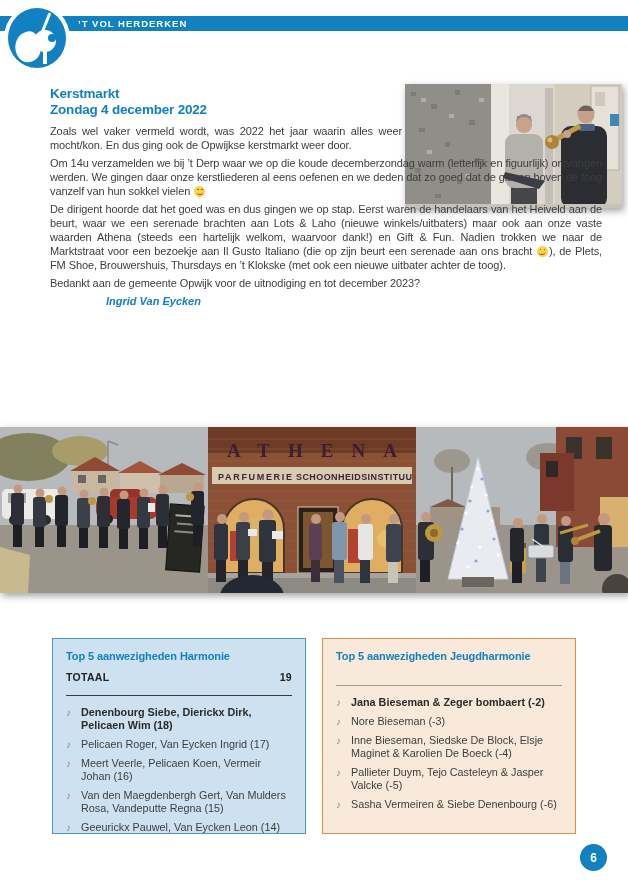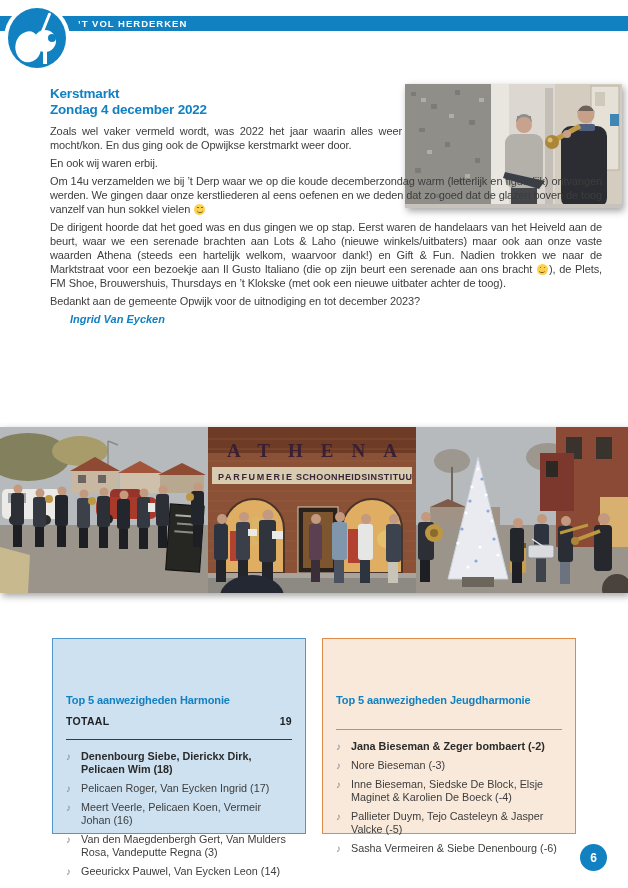--- a/index.html
+++ b/index.html
@@ -33,36 +33,36 @@
   .logo-inner .head-notch{position:absolute;left:40px;top:26px;width:8px;height:8px;background:var(--brand);border-radius:50%;}
   .logo-inner .staff{position:absolute;left:36px;top:4px;width:3px;height:24px;background:#fff;transform:rotate(22deg);border-radius:2px;}
   .logo-inner .stem{position:absolute;left:35px;top:42px;width:4px;height:14px;background:#fff;}
 
   
   .title{position:absolute;left:50px;top:86px;color:var(--brand);font-size:13.5px;font-weight:bold;letter-spacing:-0.2px;}
   .subtitle{position:absolute;left:50px;top:102px;color:var(--brand);font-size:13.5px;font-weight:bold;letter-spacing:-0.2px;}
   .article{position:absolute;left:50px;top:124px;width:552px;}
   .para{font-size:11px;line-height:14px;text-align:justify;margin-bottom:4px;letter-spacing:-0.1px;}
   .para.narrow{max-width:352px;}
-  .signature{margin-left:20px;margin-top:5px;color:var(--brand);font-size:11px;font-weight:bold;font-style:italic;}
+  .signature{margin-left:56px;margin-top:5px;color:var(--brand);font-size:11px;font-weight:bold;font-style:italic;}
   .smiley{position:relative;display:inline-block;width:11px;height:11px;background:#fcd24c;border-radius:50%;vertical-align:-1.5px;margin:0 1px;}
   .smiley::before{content:"";position:absolute;left:2.6px;top:3px;width:1.8px;height:1.8px;border-radius:50%;background:#74521a;box-shadow:4px 0 0 #74521a;}
   .smiley::after{content:"";position:absolute;left:2.4px;top:4.2px;width:6px;height:4px;border-bottom:1.3px solid #74521a;border-radius:0 0 6px 6px;}
 
   
   .photo{position:absolute;box-shadow:2px 3px 7px rgba(50,50,50,.45);}
   .photo svg{display:block;}
   .photo-top{left:405px;top:84px;width:217px;height:124px;}
   .photo-wide{left:0;top:427px;width:628px;height:166px;}
 
   
   .box{position:absolute;top:638px;width:254px;height:196px;padding:11px 13px;}
   .box-blue{left:52px;background:var(--box-blue-bg);border:1.5px solid var(--box-blue-border);}
   .box-orange{left:322px;background:var(--box-orange-bg);border:1.5px solid var(--box-orange-border);}
-  .box-title{color:var(--brand);font-size:11px;font-weight:bold;letter-spacing:-0.1px;margin-top:44px;}
+  .box-title{color:var(--brand);font-size:11px;font-weight:bold;letter-spacing:-0.1px;}
   .total-row{display:flex;justify-content:space-between;margin-top:9px;padding-bottom:12px;
     border-bottom:1.5px solid #3a3a3a;font-size:10.5px;font-weight:bold;color:#222;letter-spacing:.3px;}
   .rule-row{margin-top:9px;height:15px;border-bottom:1.5px solid #9a9a9a;}
   .top5-list{list-style:none;margin-top:10px;}
   .top5-list li{display:flex;font-size:10.8px;line-height:13px;margin-bottom:6px;color:var(--text);}
   .top5-list li .note{flex:0 0 15px;color:#7d8a96;font-size:10px;}
   .top5-list li.bold .txt{font-weight:bold;color:#2b2b2b;}
 
   
   .pagenum{position:absolute;left:580px;top:844px;width:27px;height:27px;border-radius:50%;
@@ -140,21 +140,20 @@
         <circle cx="147" cy="58" r="7" fill="#ab8638"></circle>
         <circle cx="145" cy="56" r="2.5" fill="#d9bd77"></circle>
         <circle cx="162" cy="50" r="4" fill="#c7a089"></circle>
       </g>
       <rect x="0" y="120" width="217" height="4" fill="#c7c3bc"></rect>
     </svg>
   </div>
 
   <div class="article" id="paragraphs">
       <p class="para narrow">Zoals wel vaker vermeld wordt, was 2022 het jaar waarin alles weer mocht/kon. En dus ging ook de Opwijkse kerstmarkt weer door.</p>
-      <p class="para narrow">En ook wij waren erbij.</p>
       <p class="para full">Om 14u verzamelden we bij ’t Derp waar we op die koude decemberzondag warm (letterlijk en figuurlijk) ontvangen werden. We gingen daar onze kerstliederen al eens oefenen en we deden dat zo goed dat de glazen boven de toog vanzelf van hun sokkel vielen <span class="smiley"></span></p>
       <p class="para full">De dirigent hoorde dat het goed was en dus gingen we op stap. Eerst waren de handelaars van het Heiveld aan de beurt, waar we een serenade brachten aan Lots &amp; Laho (nieuwe winkels/uitbaters) maar ook aan onze vaste waarden Athena (steeds een hartelijk welkom, waarvoor dank!) en Gift &amp; Fun. Nadien trokken we naar de Marktstraat voor een bezoekje aan Il Gusto Italiano (die op zijn beurt een serenade aan ons bracht <span class="smiley"></span>), de Plets, FM Shoe, Brouwershuis, Thursdays en ’t Klokske (met ook een nieuwe uitbater achter de toog).</p>
       <p class="para full">Bedankt aan de gemeente Opwijk voor de uitnodiging en tot december 2023?</p>
       <div class="signature">Ingrid Van Eycken</div>
     </div>
 
   <div class="photo photo-wide">
     <svg width="628" height="166" viewBox="0 0 628 166" preserveAspectRatio="none">
       <rect x="0" y="0" width="628" height="100" fill="#b7babd"></rect>
       <rect x="0" y="98" width="628" height="68" fill="#9a948b"></rect>
@@ -400,21 +399,21 @@
         <li>
           <span class="note">♪</span>
           <span class="txt">Pelicaen Roger, Van Eycken Ingrid (17)</span>
         </li>
         <li>
           <span class="note">♪</span>
           <span class="txt">Meert Veerle, Pelicaen Koen, Vermeir Johan (16)</span>
         </li>
         <li>
           <span class="note">♪</span>
-          <span class="txt">Van den Maegdenbergh Gert, Van Mulders Rosa, Vandeputte Regna (3)</span>
+          <span class="txt">Van den Maegdenbergh Gert, Van Mulders Rosa, Vandeputte Regna (15)</span>
         </li>
         <li>
           <span class="note">♪</span>
           <span class="txt">Geeurickx Pauwel, Van Eycken Leon (14)</span>
         </li>
       </ul>
   </div>
 
   <div class="box box-orange">
     <div class="box-title">Top 5 aanwezigheden Jeugdharmonie</div>

